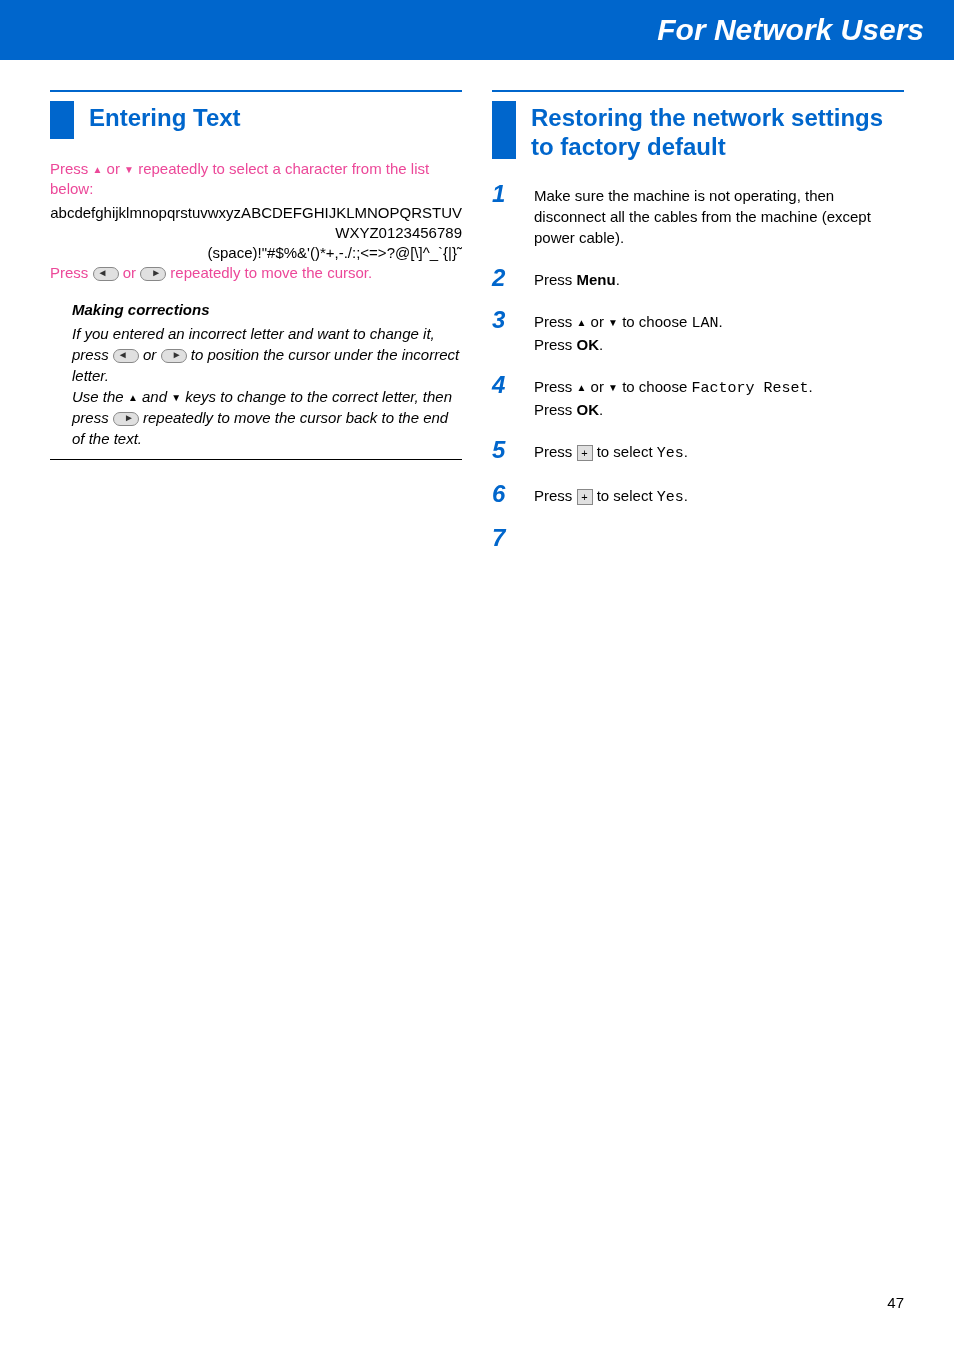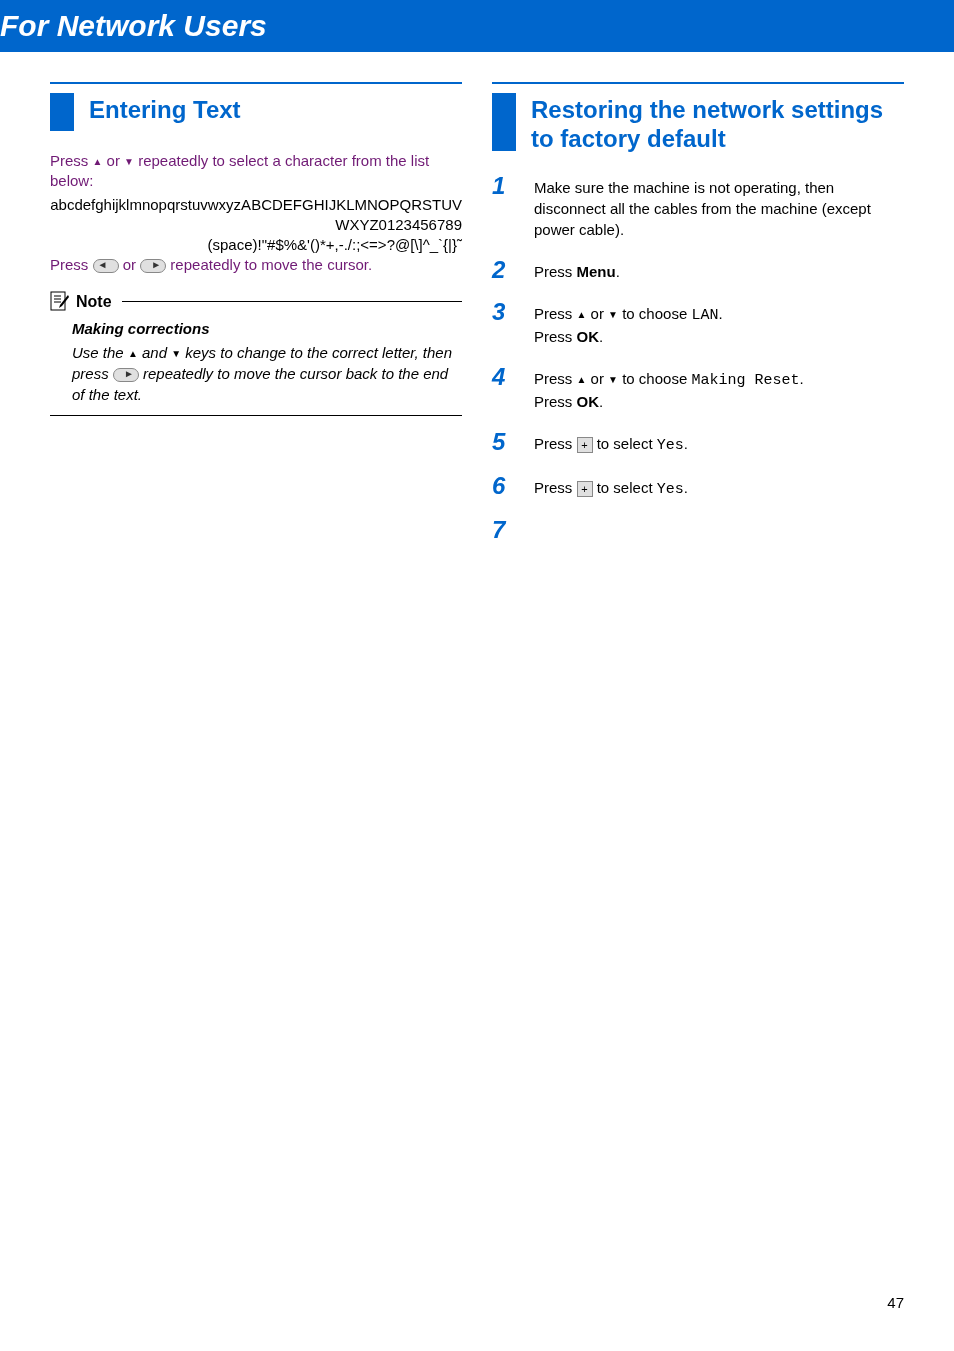--- a/index.html
+++ b/index.html
@@ -9,24 +9,24 @@
     }
     body {
       font-family: Arial, Helvetica, sans-serif;
       background: white;
       width: 954px;
       height: 1351px;
       position: relative;
     }
     .banner {
       background: #0066cc;
-      height: 52px;
+      height: 60px;
       display: flex;
       align-items: center;
-      justify-content: flex-start;
+      justify-content: flex-end;
       padding-right: 30px;
     }
     .banner-title {
       color: white;
       font-size: 30px;
       font-weight: bold;
       font-style: italic;
     }
     .content {
       display: flex;
@@ -53,21 +53,21 @@
     .section-title {
       color: #0066cc;
       font-size: 24px;
       font-weight: bold;
       line-height: 1.2;
       padding-top: 3px;
     }
     .body-text {
       font-size: 15px;
       line-height: 1.35;
-      color: #701a75;
+      color: #ec4899;
       margin-bottom: 3px;
     }
     .char-list {
       font-size: 15px;
       line-height: 1.35;
       color: black;
       word-break: break-all;
       text-align: right;
     }
     .note-section {
@@ -210,33 +210,25 @@
     <p class="body-text">
       <span>Press </span><span class="up-tri">▲</span><span> or </span><span class="down-tri">▼</span><span> repeatedly to select a character from the list below:</span>
     </p>
     <p class="char-list">abcdefghijklmnopqrstuvwxyzABCDEFGHIJKLMNOPQRSTUVWXYZ0123456789</p>
     <p class="char-list">(space)!"#$%&amp;'()*+,-./:;&lt;=&gt;?@[\]^_`{|}˜</p>
     <p class="body-text">
       <span>Press </span><span class="arrow-btn left"></span><span> or </span><span class="arrow-btn right"></span><span> repeatedly to move the cursor.</span>
     </p>
 
     <div class="note-section">
-      <div class="note-header">
-        <svg class="note-icon" viewBox="0 0 20 22">
-          <rect x="1" y="1" width="14" height="18" fill="none" stroke="black" stroke-width="1"></rect>
-          <line x1="4" y1="5" x2="11" y2="5" stroke="black" stroke-width="1"></line>
-          <line x1="4" y1="8" x2="11" y2="8" stroke="black" stroke-width="1"></line>
-          <line x1="4" y1="11" x2="11" y2="11" stroke="black" stroke-width="1"></line>
-          <path d="M 18 4 L 10 14 L 9 17 L 12 15 L 19 6 Z" fill="black"></path>
-        </svg>
-        <span class="note-label">Note</span>
-        <div class="note-line"></div>
-      </div>
       <div class="note-body">
         <div class="note-subtitle">Making corrections</div>
+        <p>
+          <span>If you entered an incorrect letter and want to change it, press </span><span class="arrow-btn left"></span><span> or </span><span class="arrow-btn right"></span><span> to position the cursor under the incorrect letter.</span>
+        </p>
         <p>
           <span>Use the </span><span class="up-tri">▲</span><span> and </span><span class="down-tri">▼</span><span> keys to change to the correct letter, then press </span><span class="arrow-btn right"></span><span> repeatedly to move the cursor back to the end of the text.</span>
         </p>
       </div>
       <div class="note-bottom-line"></div>
     </div>
   </div>
 
   <div class="column">
     <div class="section-header">
@@ -253,21 +245,21 @@
         <div class="step-item">
           <div class="step-number">2</div>
           <div class="step-text"><span>Press </span><span class="bold">Menu</span><span>.</span></div>
         </div>
         <div class="step-item">
           <div class="step-number">3</div>
           <div class="step-text"><span>Press </span><span class="up-tri">▲</span><span> or </span><span class="down-tri">▼</span><span> to choose </span><span class="mono">LAN</span><span>.</span><br><span>Press </span><span class="bold">OK</span><span>.</span></div>
         </div>
         <div class="step-item">
           <div class="step-number">4</div>
-          <div class="step-text"><span>Press </span><span class="up-tri">▲</span><span> or </span><span class="down-tri">▼</span><span> to choose </span><span class="mono">Making Reset</span><span>.</span><br><span>Press </span><span class="bold">OK</span><span>.</span></div>
+          <div class="step-text"><span>Press </span><span class="up-tri">▲</span><span> or </span><span class="down-tri">▼</span><span> to choose </span><span class="mono">Factory Reset</span><span>.</span><br><span>Press </span><span class="bold">OK</span><span>.</span></div>
         </div>
         <div class="step-item">
           <div class="step-number">5</div>
           <div class="step-text"><span>Press </span><span class="plus-btn">+</span><span> to select </span><span class="mono">Yes</span><span>.</span></div>
         </div>
         <div class="step-item">
           <div class="step-number">6</div>
           <div class="step-text"><span>Press </span><span class="plus-btn">+</span><span> to select </span><span class="mono">Yes</span><span>.</span></div>
         </div>
         <div class="step-item">

